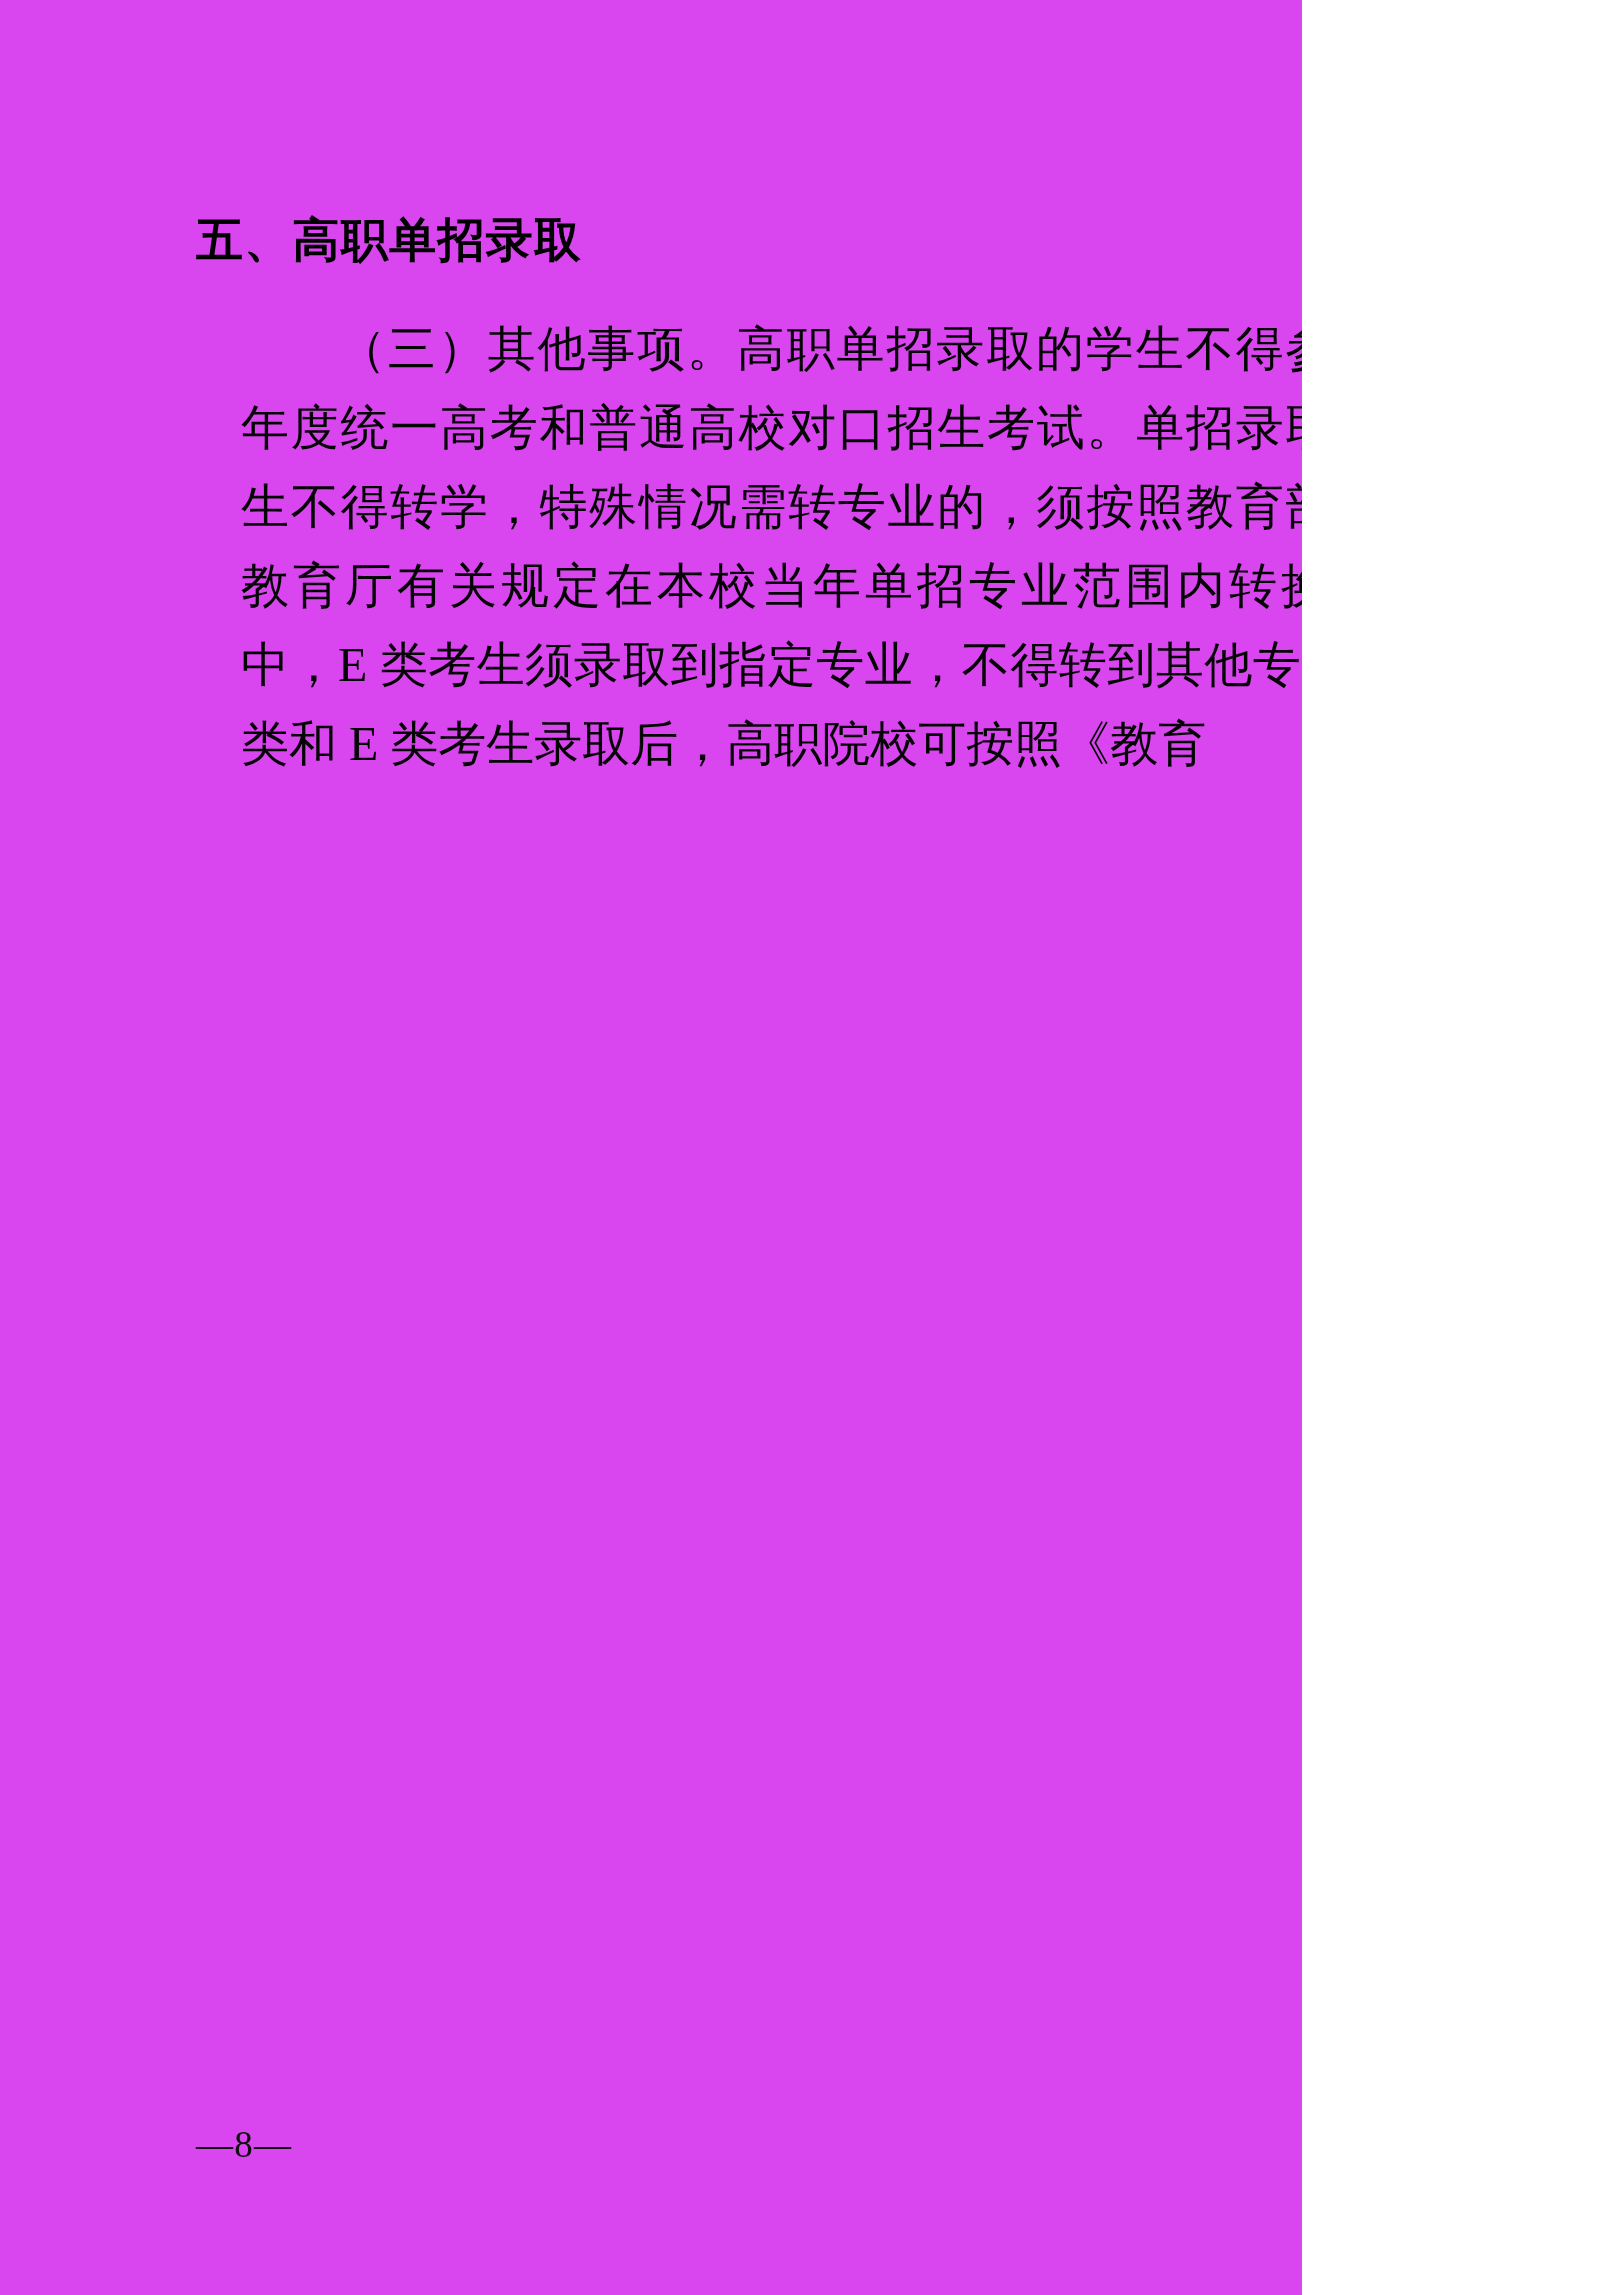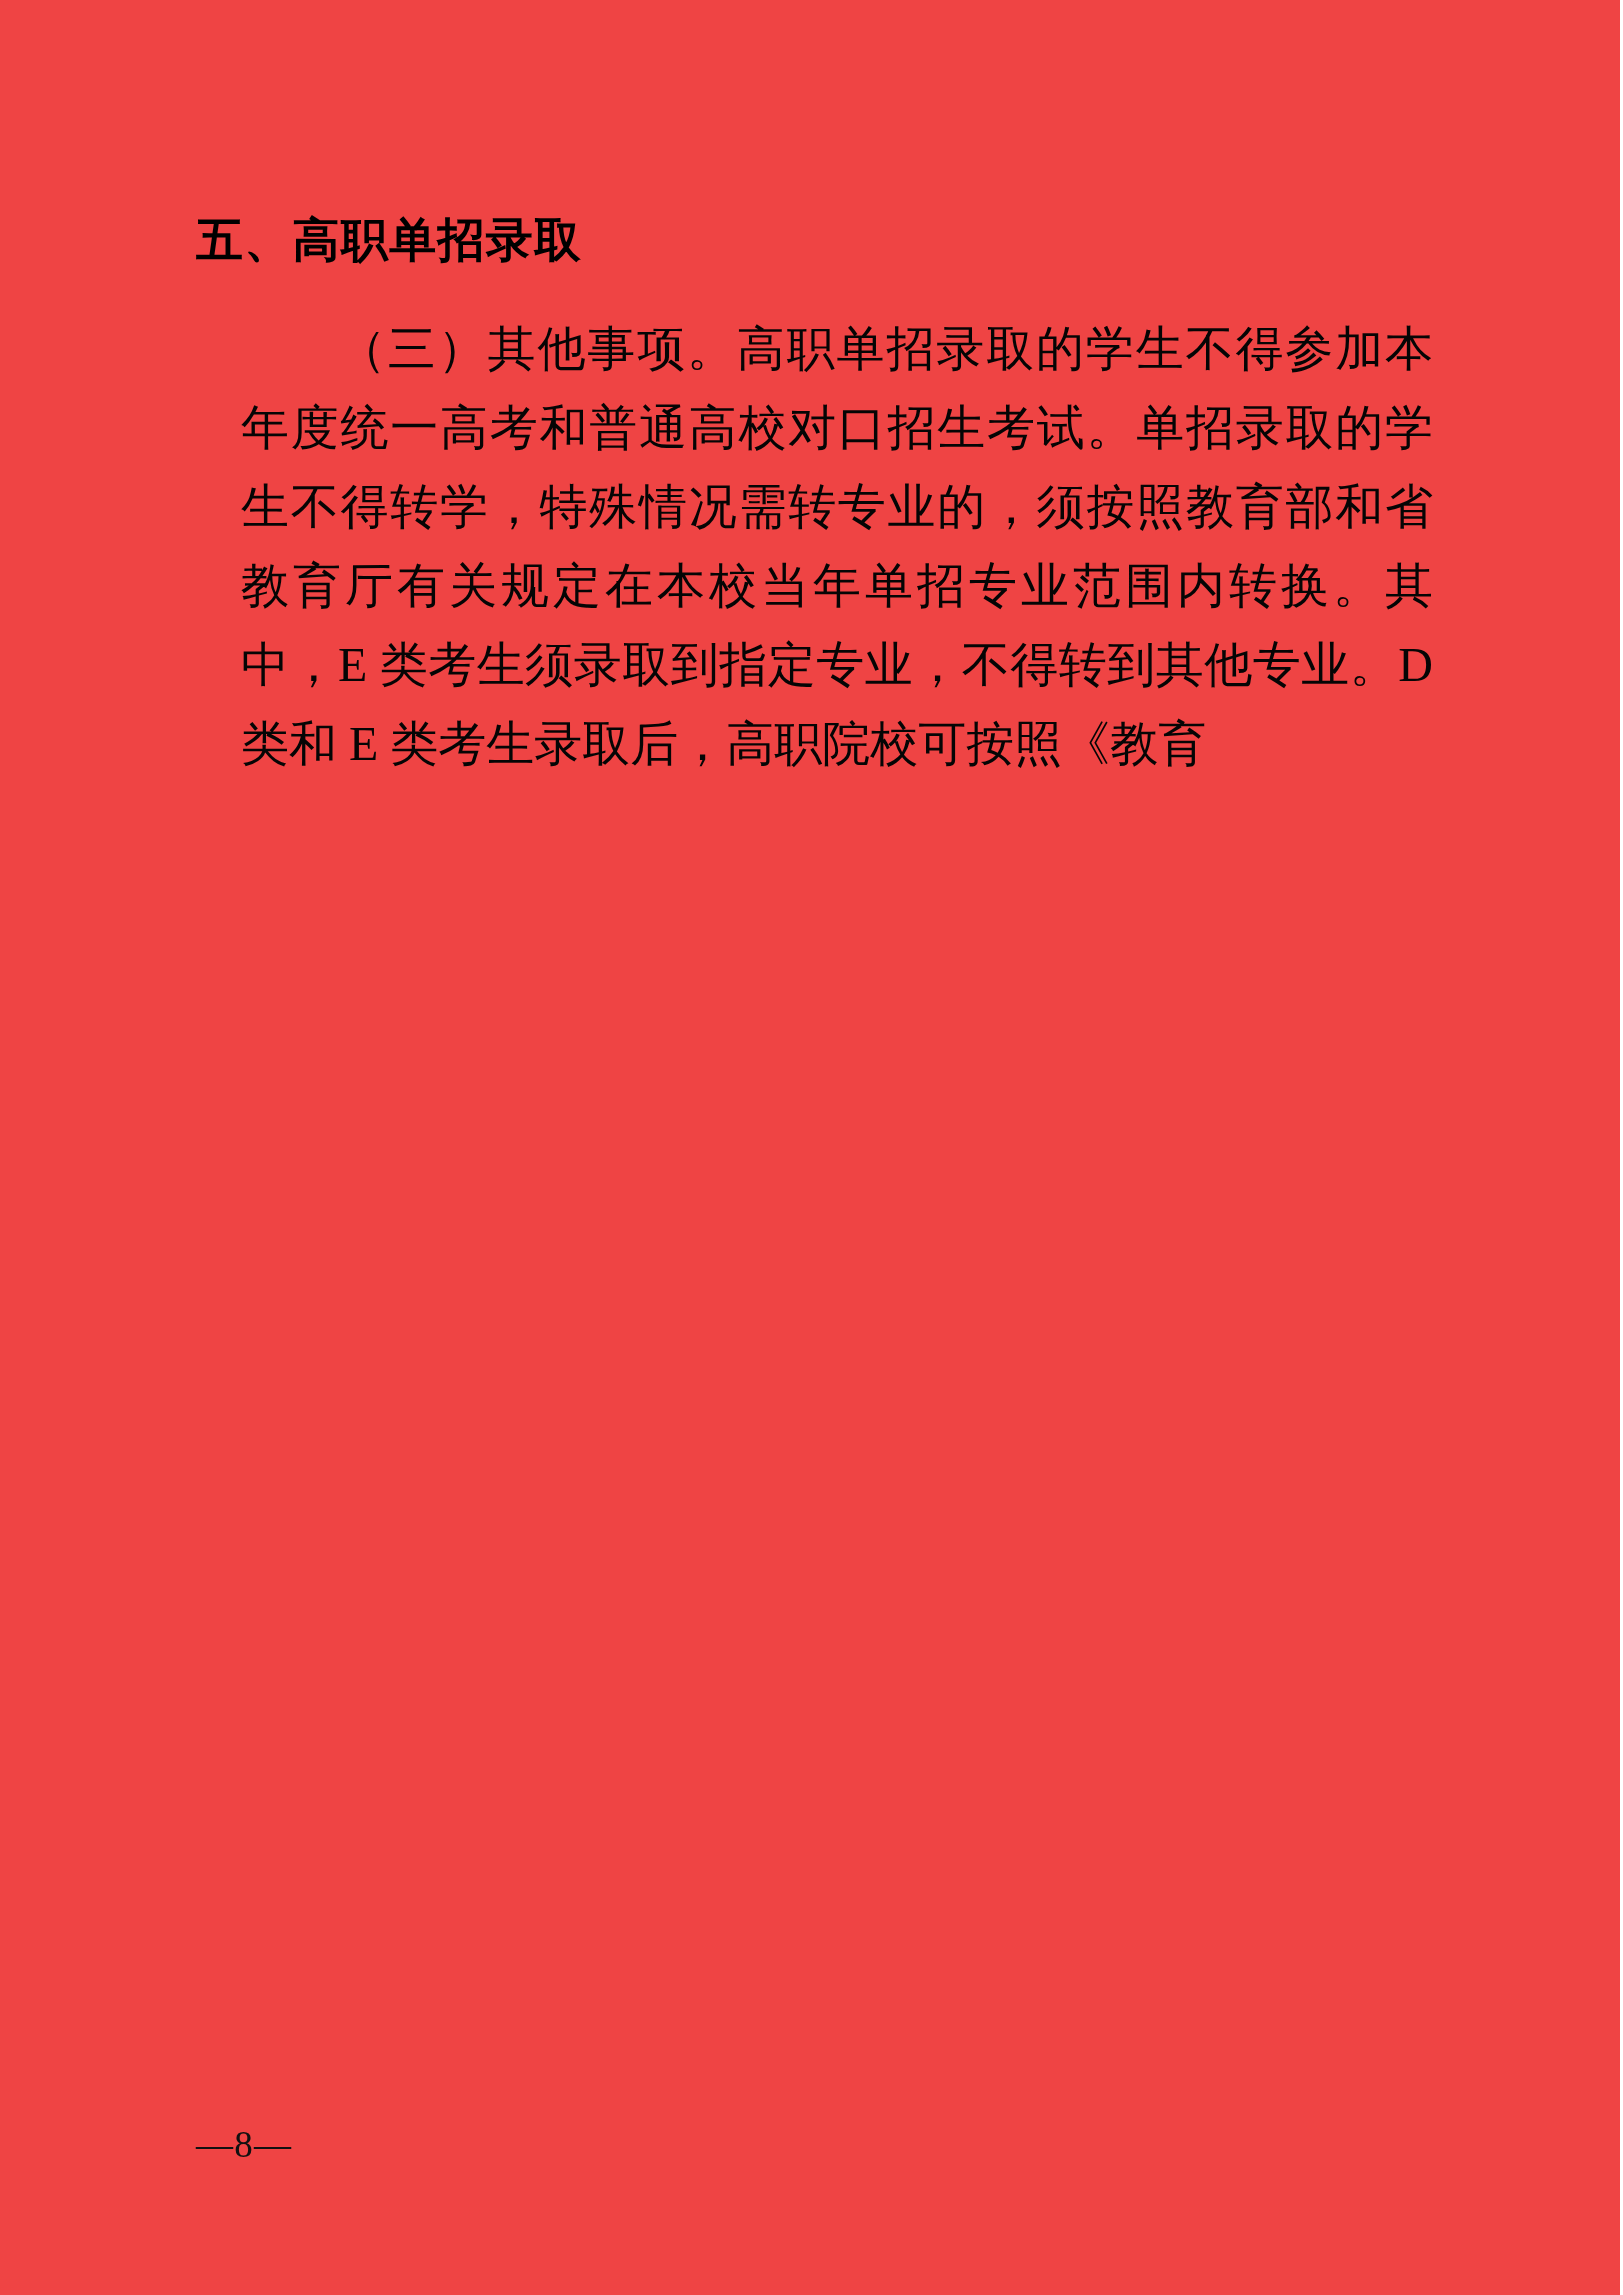--- a/index.html
+++ b/index.html
@@ -6,23 +6,23 @@
   html, body {
     margin: 0;
     padding: 0;
     background: #ffffff;
   }
   body {
     font-family: "Liberation Serif", "DejaVu Serif", serif;
   }
   .page {
     position: relative;
-    width: 1620px;
+    width: 1302px;
     height: 2295px;
-    background: #ef4444;
+    background: #d946ef;
     overflow: hidden;
     box-sizing: border-box;
   }
   .content {
     position: absolute;
     left: 196px;
     top: 216px;
     width: 1237px;
   }
 

